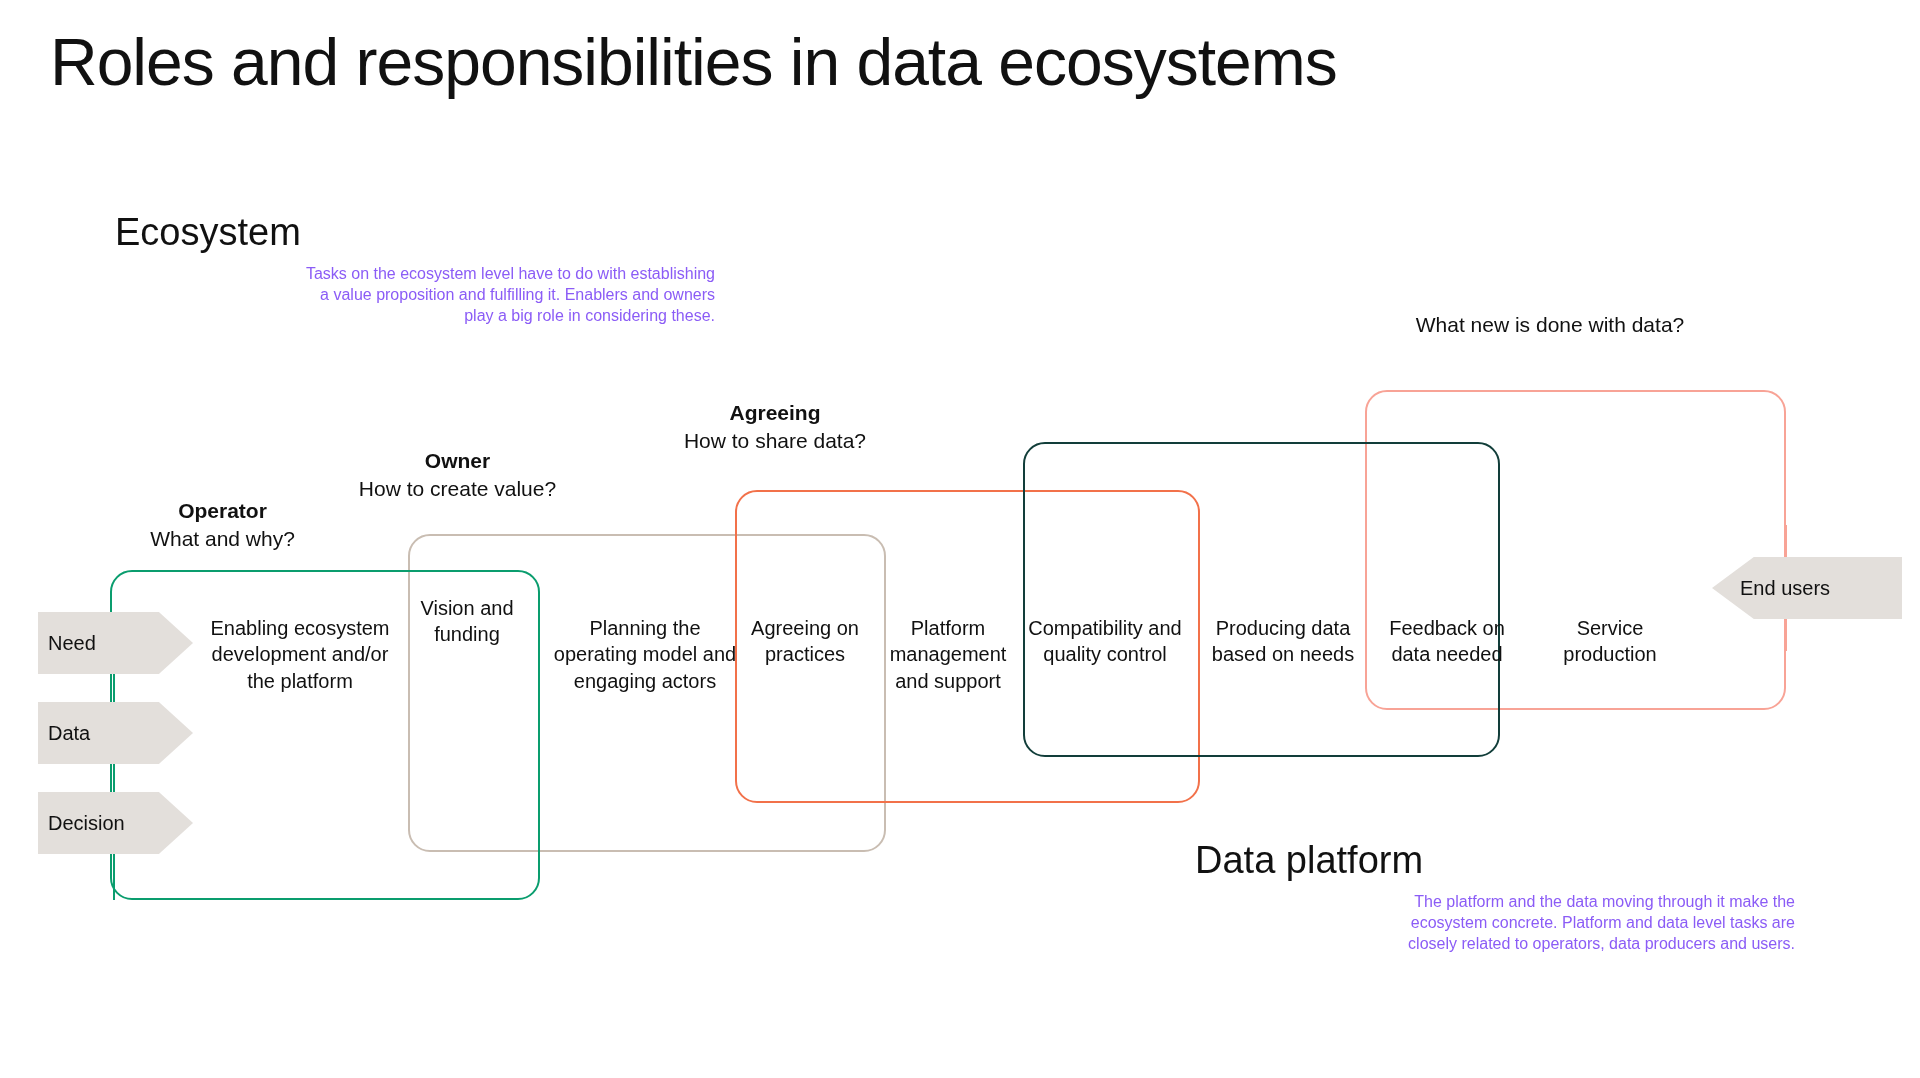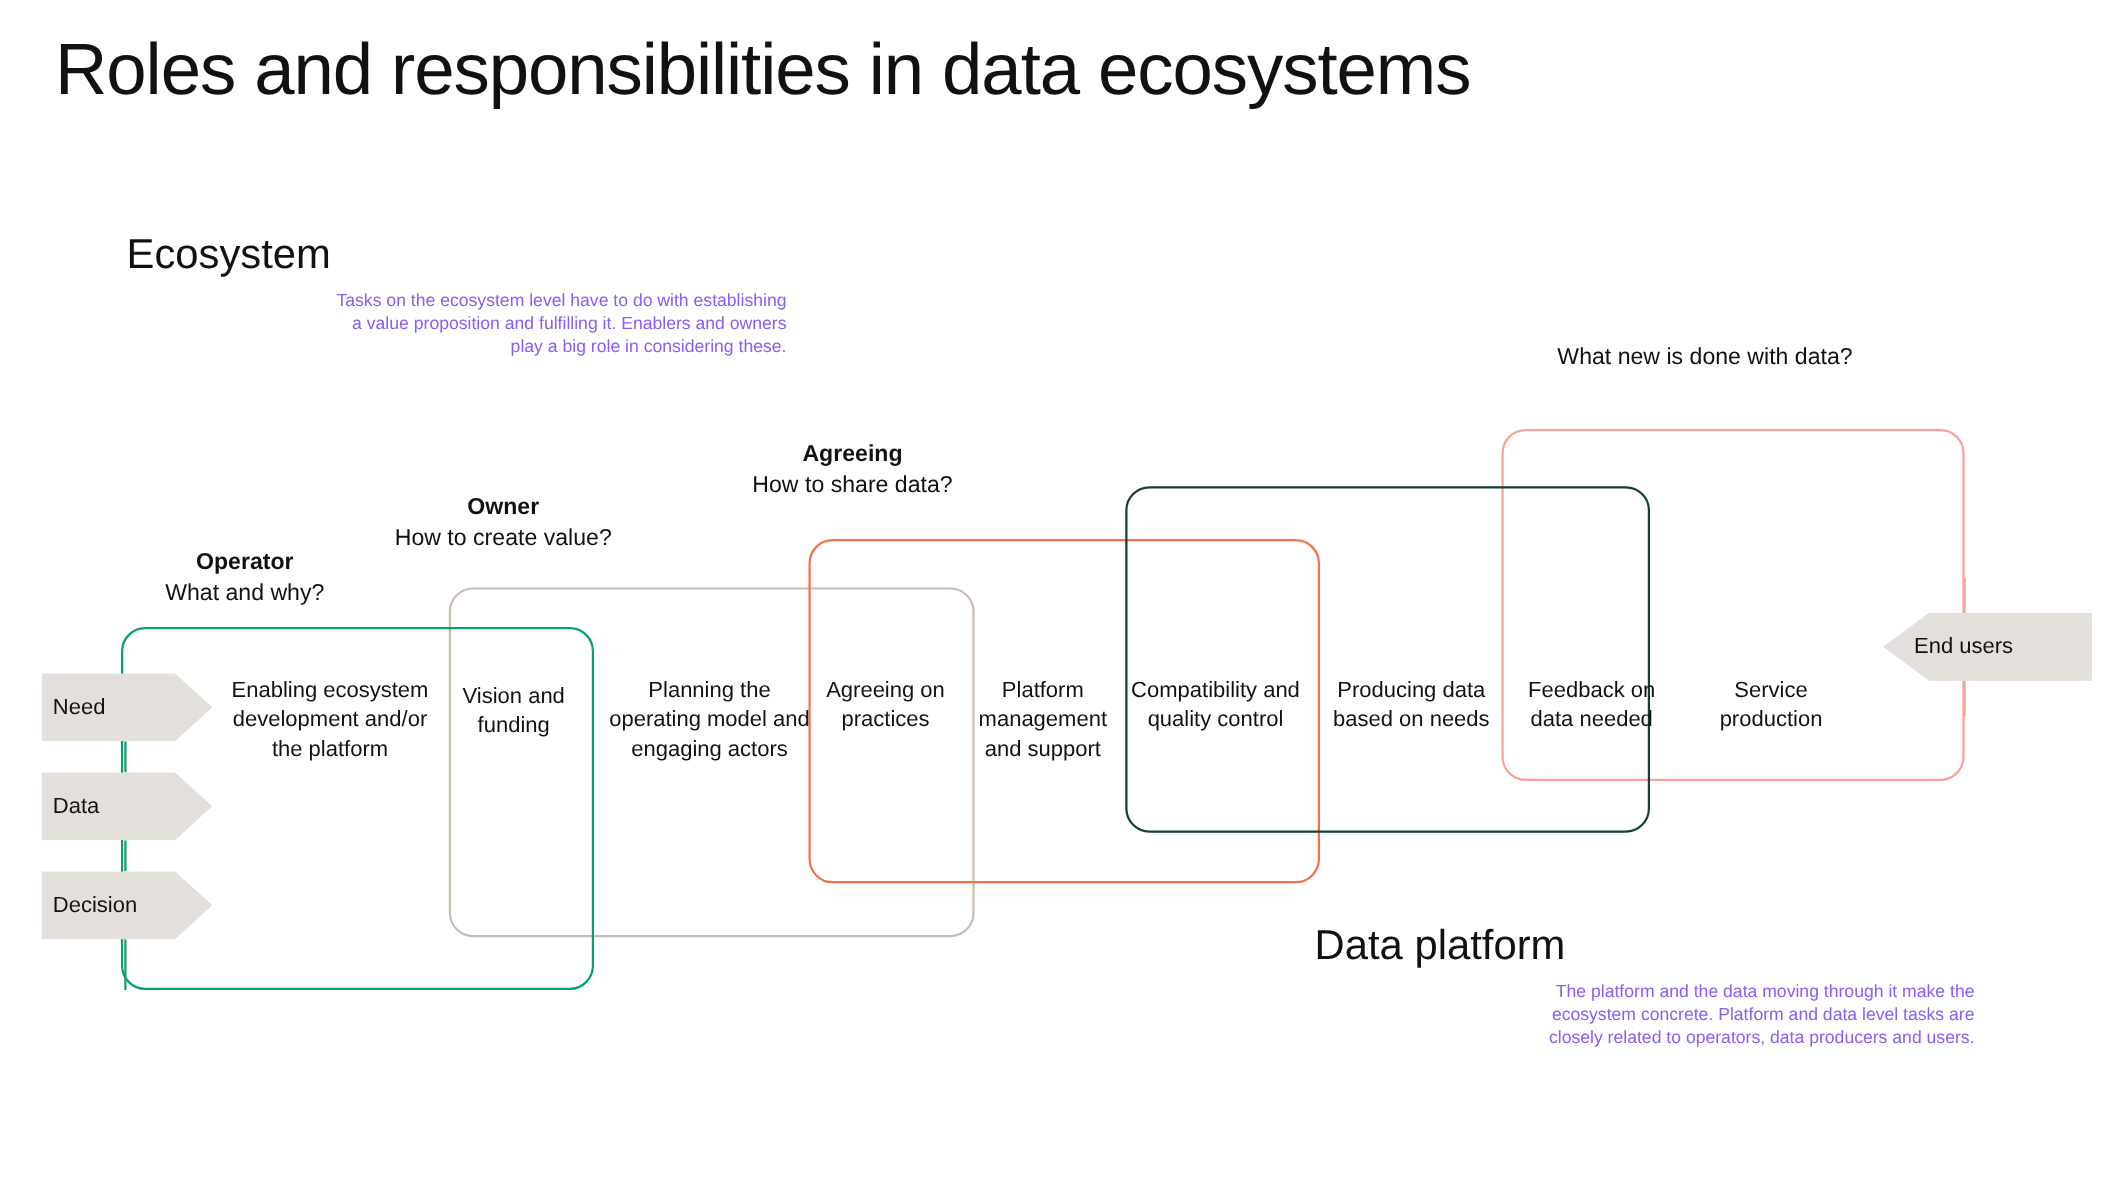--- a/index.html
+++ b/index.html
@@ -58,21 +58,21 @@
   #frame-producer  {left:1023px;top:442px; width:477px; height:315px;}
   #frame-datauser  {left:1365px;top:390px; width:421px; height:320px;}
 
   
   .task{
     position:absolute;text-align:center;
     font-size:20px;line-height:1.32;color:#111111;
     font-weight:400;
   }
   #task-0{left:205px;top:615px;width:190px;}
-  #task-1{left:408px;top:620px;width:118px;}
+  #task-1{left:408px;top:595px;width:118px;}
   #task-2{left:545px;top:615px;width:200px;}
   #task-3{left:740px;top:615px;width:130px;}
   #task-4{left:878px;top:615px;width:140px;}
   #task-5{left:1025px;top:615px;width:160px;}
   #task-6{left:1203px;top:615px;width:160px;}
   #task-7{left:1367px;top:615px;width:160px;}
   #task-8{left:1535px;top:615px;width:150px;}
 
   
   .chev-right{

